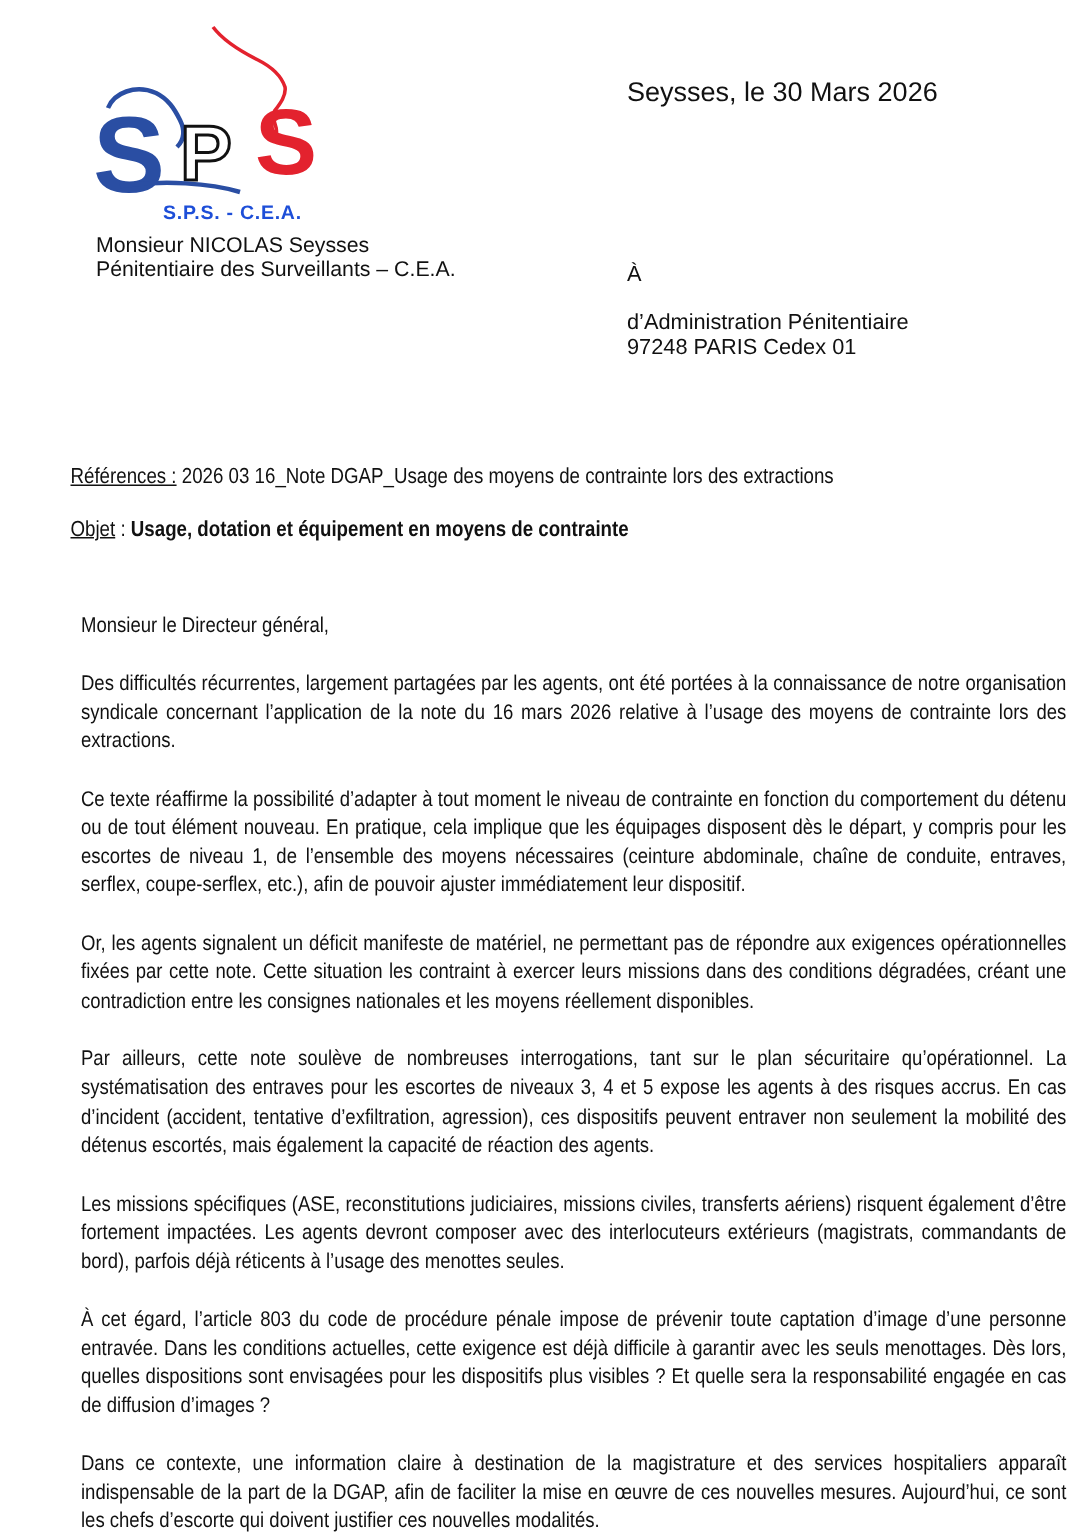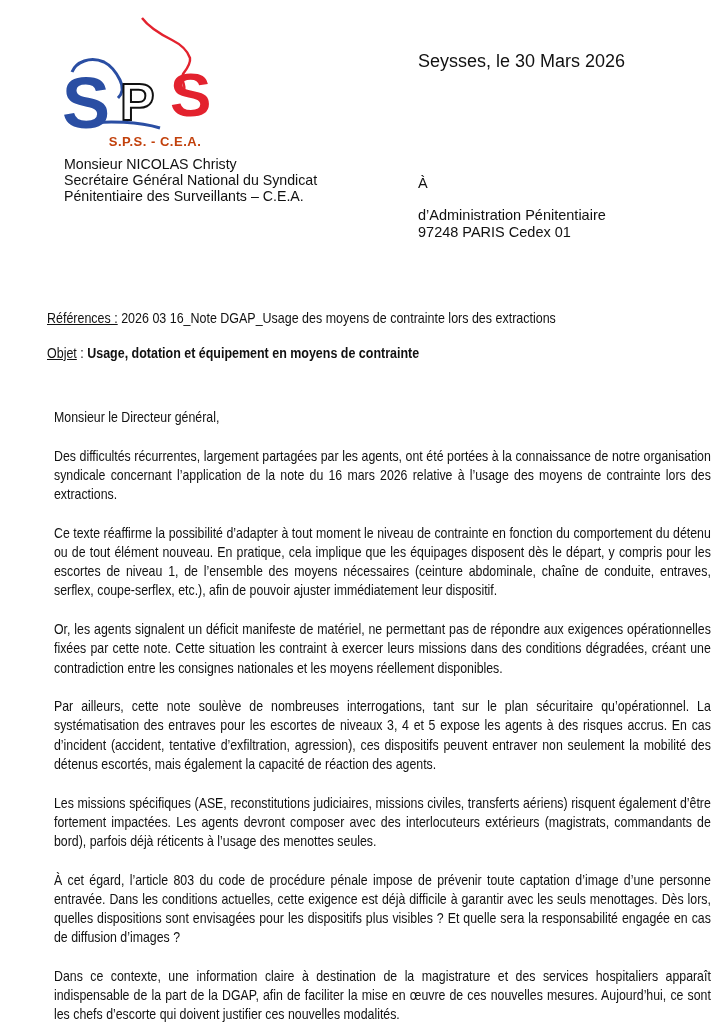--- a/index.html
+++ b/index.html
@@ -5,21 +5,21 @@
     html, body { margin: 0; padding: 0; background: #ffffff; }
     body {
       width: 724px; height: 1024px; position: relative; overflow: hidden;
       color: #111111;
       font-family: "Liberation Sans", "DejaVu Sans", sans-serif;
     }
     .abs { position: absolute; }
     .logo { left: 60px; top: 12px; width: 175px; height: 135px; }
     .logo-caption {
       left: 95px; top: 134px; width: 120px; text-align: center;
-      font-size: 13px; font-weight: bold; color: #c2410c; letter-spacing: 0.5px;
+      font-size: 13px; font-weight: bold; color: #1d4ed8; letter-spacing: 0.5px;
     }
     .sender { left: 64px; top: 156px; font-size: 14.2px; line-height: 16.2px; }
     .sender div { white-space: nowrap; }
     .date { left: 418px; top: 51px; font-size: 18px; }
     .recipient { left: 418px; top: 175px; font-size: 14.5px; line-height: 16.3px; }
     .recipient .a-line { margin-bottom: 16px; }
     .recipient div { white-space: nowrap; }
     .refs { left: 47px; top: 310px; font-size: 14.5px; white-space: nowrap;
             transform: scaleX(0.86); transform-origin: left top; }
     .objet { left: 47px; top: 345px; font-size: 14.5px; white-space: nowrap;
@@ -53,22 +53,21 @@
     <text x="110" y="104" font-family="Liberation Sans, sans-serif" font-weight="bold" font-size="62" fill="#e3222e">S</text>
 
     <path d="M20 112 C 50 108, 80 110, 100 116" fill="none" stroke="#2a4ea3" stroke-width="3"></path>
   </svg>
 </div>
 <div class="abs logo-caption">S.P.S. - C.E.A.</div>
 
 <div class="abs date">Seysses, le 30 Mars 2026</div>
 
 <div class="abs sender">
-  <div>Monsieur NICOLAS Christy</div>
-  <div>Secrétaire Général National du Syndicat</div>
+  <div>Monsieur NICOLAS Seysses</div>
   <div>Pénitentiaire des Surveillants – C.E.A.</div>
 </div>
 
 <div class="abs recipient">
   <div class="a-line">À</div>
   <div>d’Administration Pénitentiaire</div>
   <div>97248 PARIS Cedex 01</div>
 </div>
 
 <div class="abs refs">

